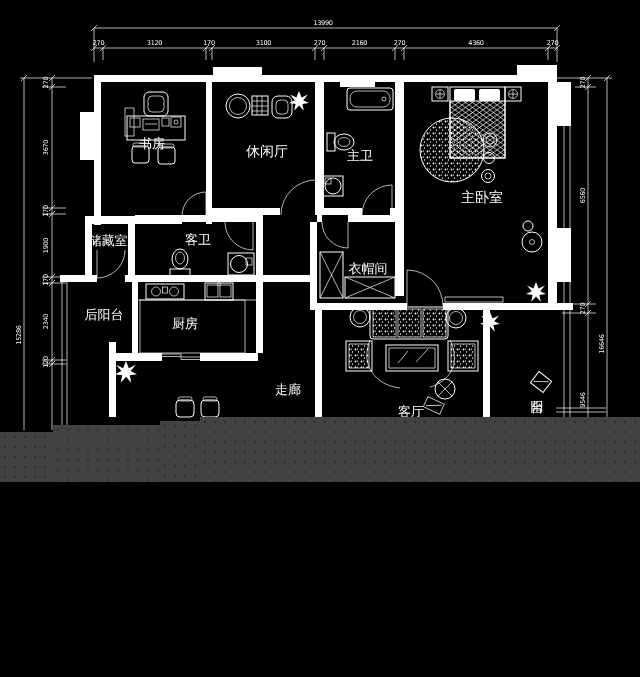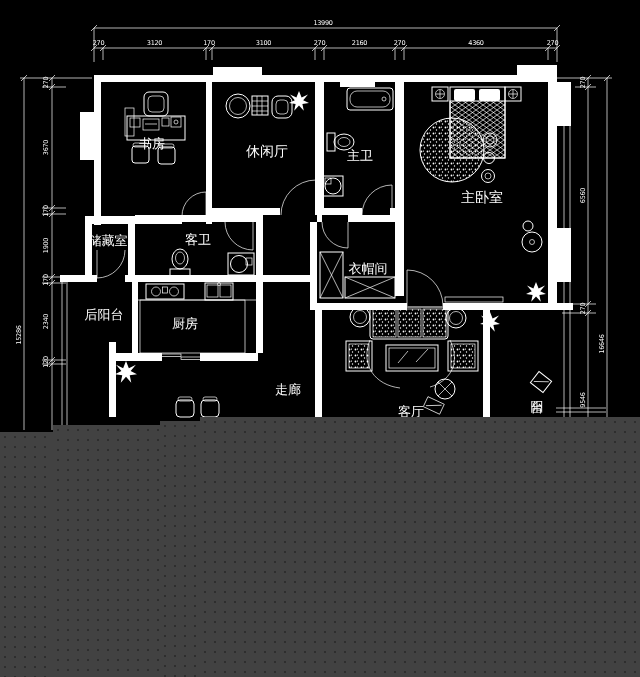--- a/index.html
+++ b/index.html
@@ -1,16 +1,16 @@
 <!DOCTYPE html>
 <html><head>
 <meta charset="utf-8">
 <style>
   html,body{margin:0;padding:0;background:#000;}
-  #stage{position:relative;width:640px;height:677px;background:#000;overflow:hidden;
+  #stage{position:relative;width:640px;height:482px;background:#000;overflow:hidden;
          font-family:"DejaVu Sans",sans-serif;}
   svg{position:absolute;left:0;top:0;}
   svg text{fill:#ffffff;font-family:"DejaVu Sans",sans-serif;}
   .dimtxt{font-size:6.5px;letter-spacing:-0.3px;}
   .roomtxt{font-size:13px;}
   .roomtxt-big{font-size:14px;}
   .ln{stroke:#ffffff;stroke-width:1;fill:none;}
   .thin{stroke:#ffffff;stroke-width:0.7;fill:none;}
   .wall{fill:#ffffff;shape-rendering:crispEdges;}
   .band{position:absolute;background-color:#424242;

